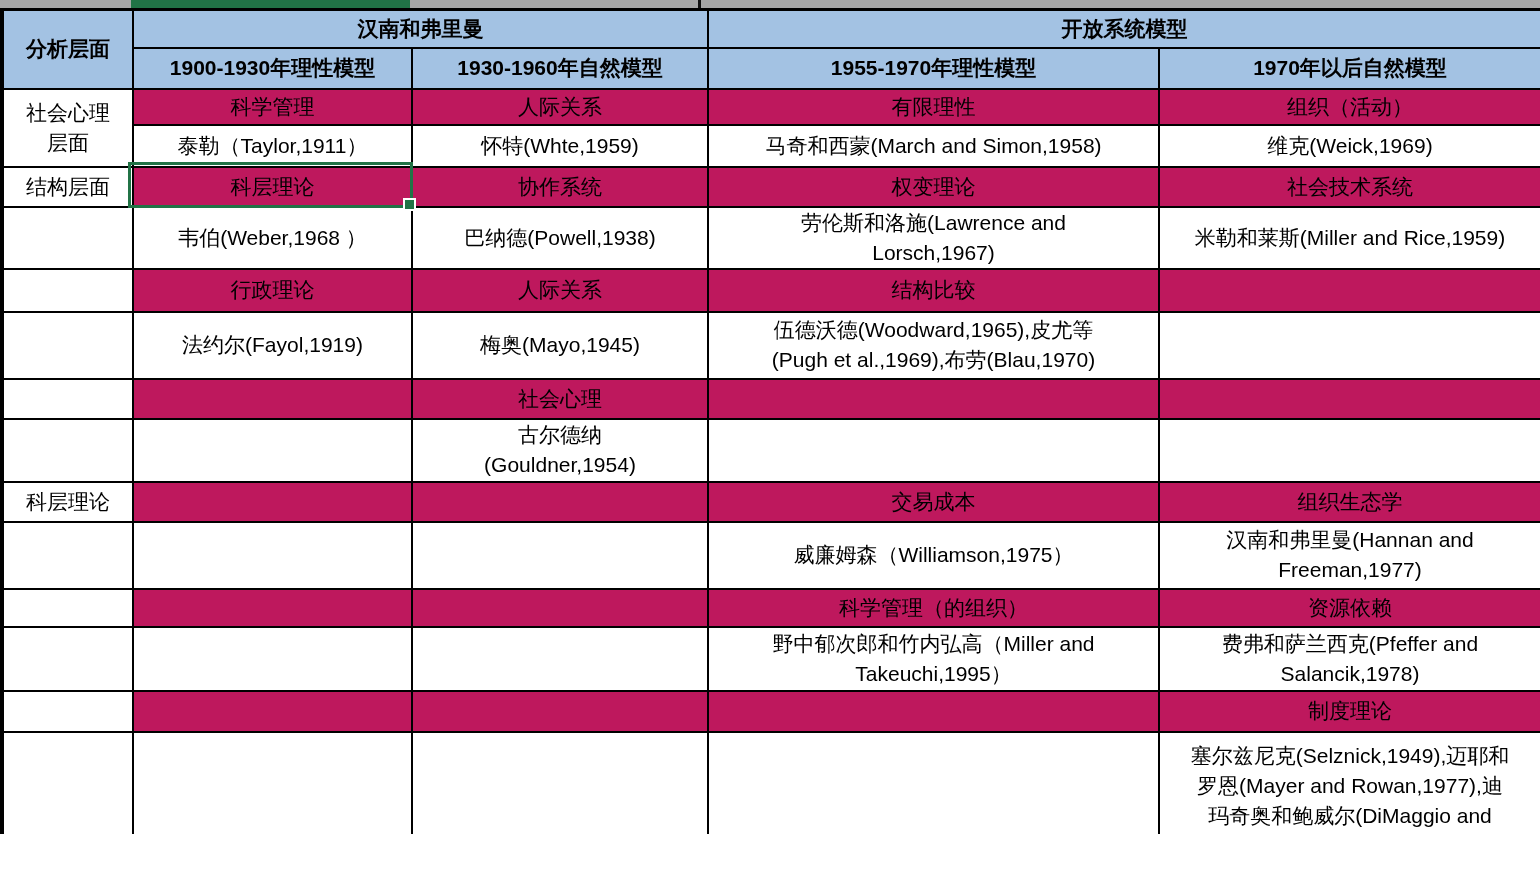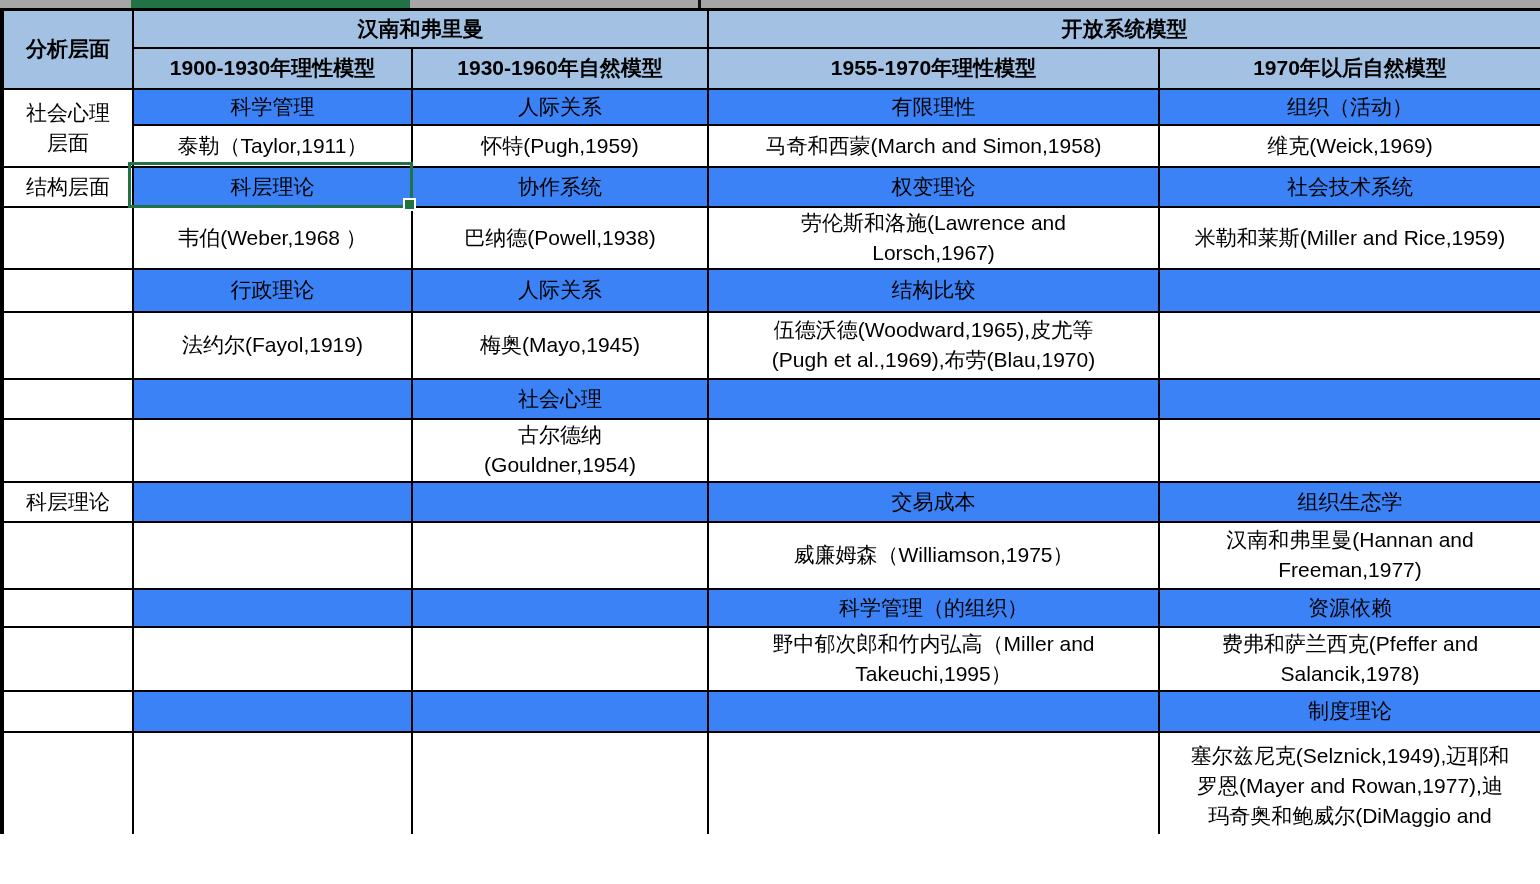--- a/index.html
+++ b/index.html
@@ -15,21 +15,21 @@
     position:absolute;left:0;top:8px;width:1540px;
     border-collapse:collapse;table-layout:fixed;
   }
   td{
     border:2px solid #000;
     text-align:center;vertical-align:middle;
     font-size:21px;line-height:30px;
     white-space:pre-line;overflow:hidden;padding:0 2px;
   }
   td.hdr{background:#a3c2e3;font-weight:700;}
-  td.ylw{background:#3b82f6;}
+  td.ylw{background:#be185d;}
   td.bt{border-top:3px solid #000;}
   td.bl{border-left:4px solid #000;}
   td.br{border-right:4px solid #000;}
   td.bb{border-bottom:4px solid #000;}
   td.bbg{border-bottom:2px solid #9a9a9a;}
   
   .sel{
     position:absolute;left:128px;top:162px;width:285px;height:46px;
     border:3px solid #217346;box-sizing:border-box;pointer-events:none;
   }
@@ -76,21 +76,21 @@
     <tr style="height:36px">
       <td rowspan="2" class="bl">社会心理
 层面</td>
       <td class="ylw">科学管理</td>
       <td class="ylw">人际关系</td>
       <td class="ylw">有限理性</td>
       <td class="ylw br">组织（活动）</td>
     </tr>
     <tr style="height:42px">
       <td>泰勒（Taylor,1911）</td>
-      <td>怀特(Pugh,1959)</td>
+      <td>怀特(Whte,1959)</td>
       <td>马奇和西蒙(March and Simon,1958)</td>
       <td class="br">维克(Weick,1969)</td>
     </tr>
     <tr style="height:40px">
       <td class="bl">结构层面</td>
       <td class="ylw">科层理论</td>
       <td class="ylw">协作系统</td>
       <td class="ylw">权变理论</td>
       <td class="ylw br">社会技术系统</td>
     </tr>

